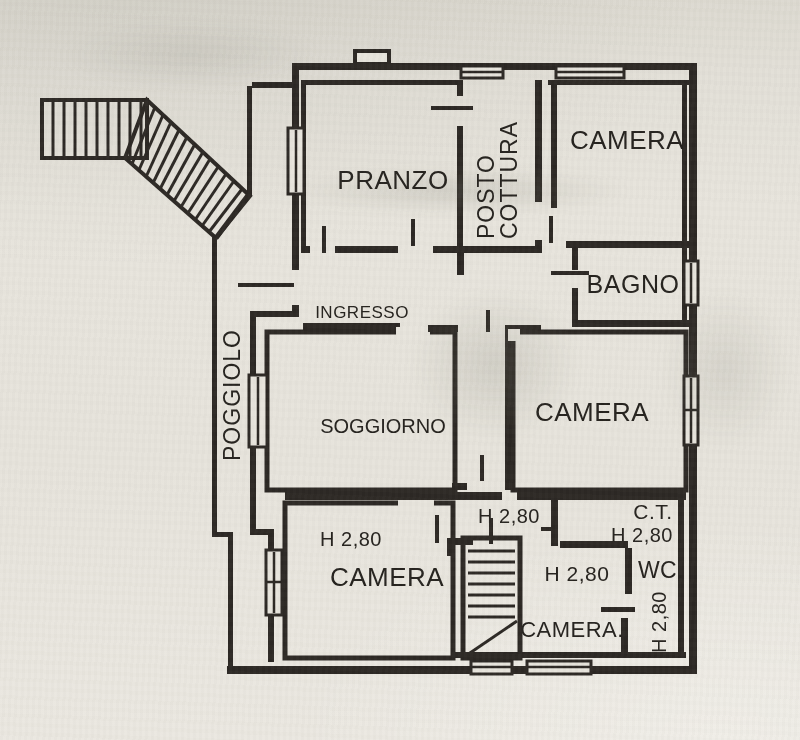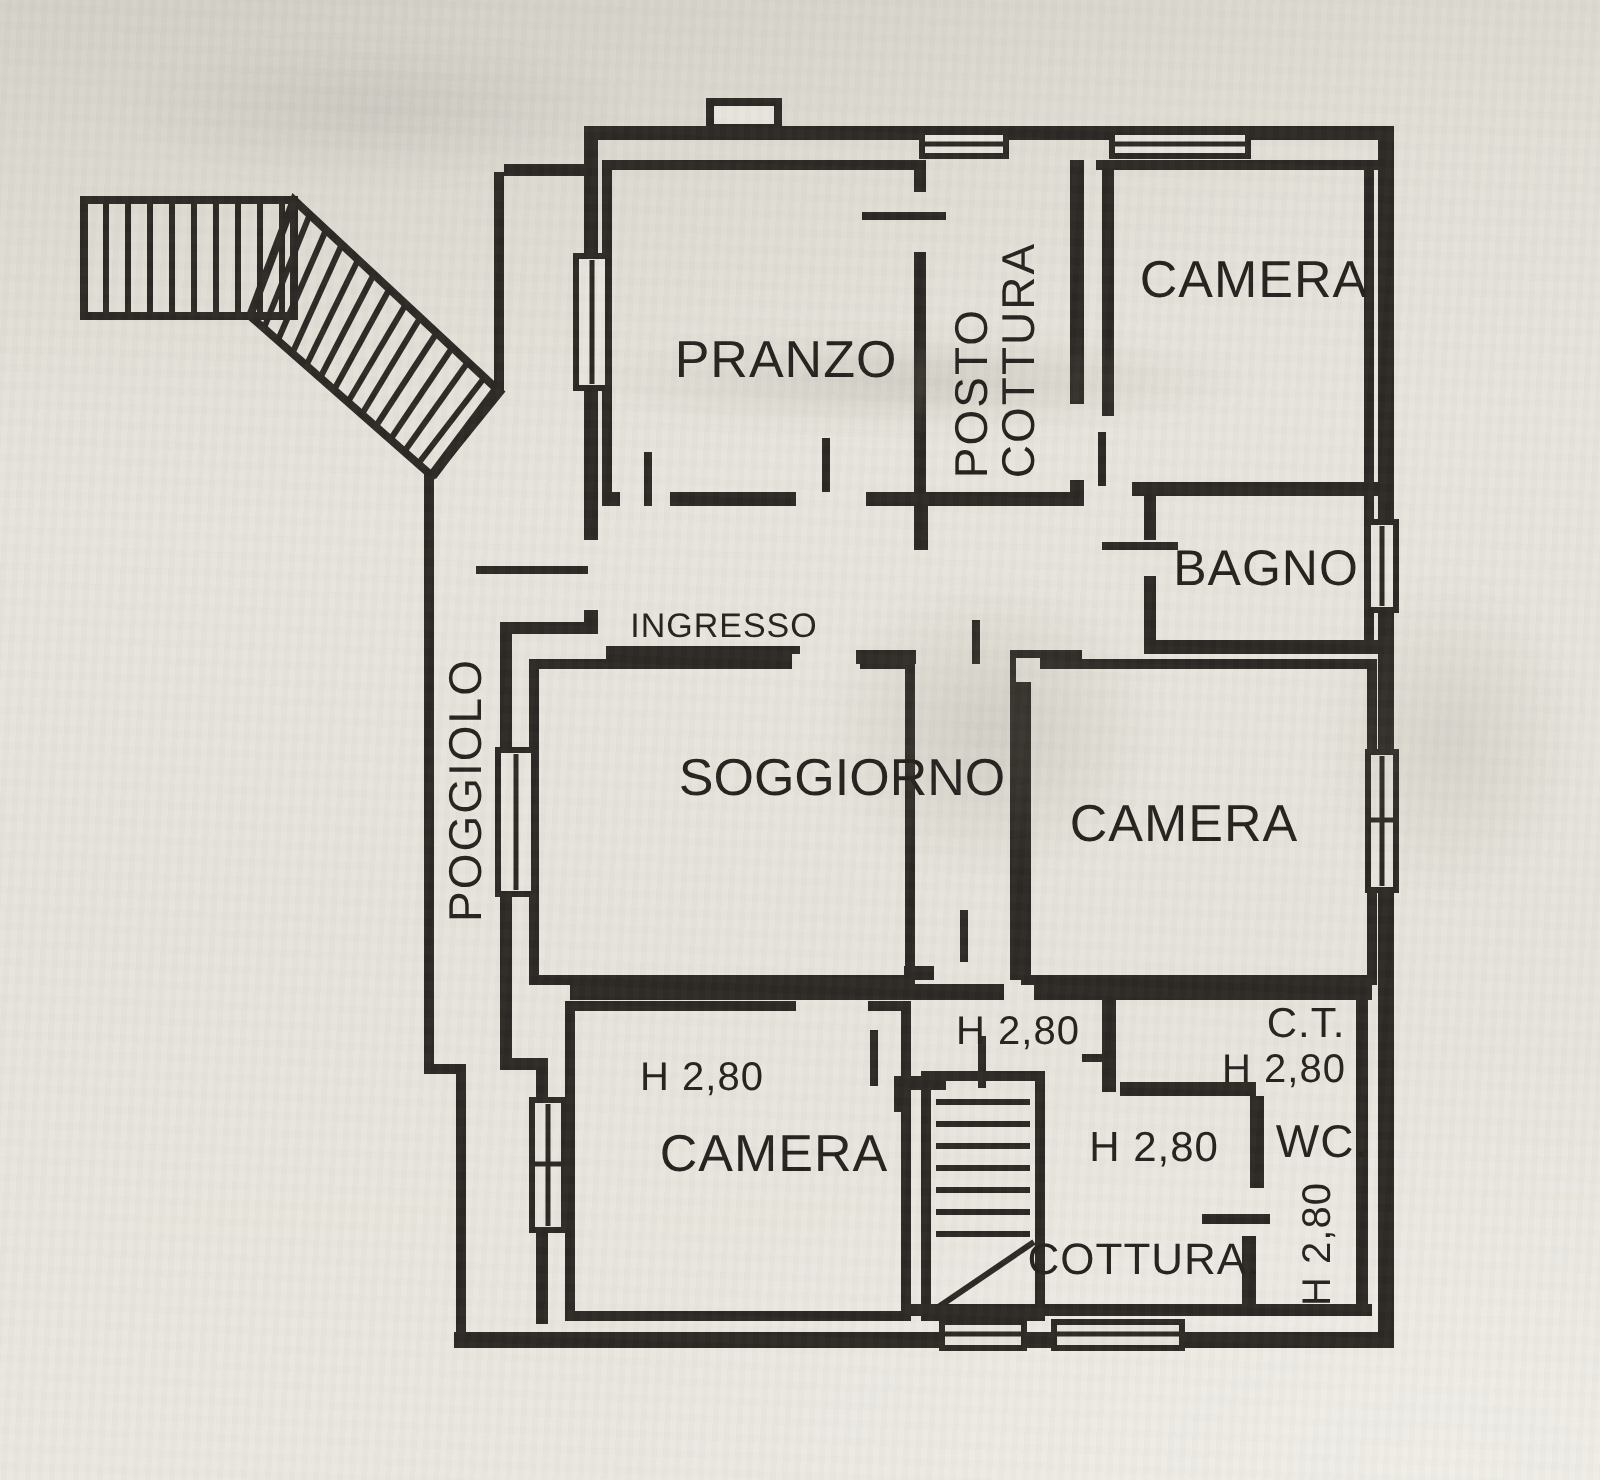--- a/index.html
+++ b/index.html
@@ -25,21 +25,21 @@
     position:absolute;color:#24211d;font-weight:400;white-space:nowrap;
     transform:translate(-50%,-50%);letter-spacing:.5px;line-height:1.02;
   }
   .vert{writing-mode:vertical-rl;transform:translate(-50%,-50%) rotate(180deg);}
   .smudge{position:absolute;pointer-events:none;filter:blur(6px);}
   #lbl-pranzo{left:393px;top:180px;font-size:26px;}
   #lbl-posto{left:498px;top:180px;font-size:23px;letter-spacing:1px;}
   #lbl-camera-top{left:627px;top:140px;font-size:26px;}
   #lbl-bagno{left:633px;top:285px;font-size:25px;}
   #lbl-ingresso{left:362px;top:287px;font-size:17px;margin-top:26px;}
-  #lbl-soggiorno{left:383px;top:389px;font-size:26px;letter-spacing:0;margin-left:38px;}
+  #lbl-soggiorno{left:383px;top:426px;font-size:20px;letter-spacing:0;}
   #lbl-camera-mid{left:592px;top:412px;font-size:26px;}
   #lbl-poggiolo{left:233px;top:395px;font-size:23px;letter-spacing:1px;}
   #lbl-h-camera-bottom{left:351px;top:539px;font-size:20px;}
   #lbl-camera-bottom{left:387px;top:577px;font-size:26px;}
   #lbl-h-stairs{left:509px;top:516px;font-size:20px;}
   #lbl-ct{left:641px;top:512px;font-size:21px;margin-left:12px;}
   #lbl-h-ct{left:642px;top:535px;font-size:20px;}
   #lbl-h-disimpegno{left:577px;top:574px;font-size:21px;}
   #lbl-wc{left:661px;top:571px;font-size:23px;}
   #lbl-h-right{left:659px;top:622px;font-size:20px;}
@@ -229,15 +229,15 @@
   <div class="lbl" id="lbl-camera-mid">CAMERA</div>
   <div class="lbl vert" id="lbl-poggiolo">POGGIOLO</div>
   <div class="lbl" id="lbl-h-camera-bottom">H 2,80</div>
   <div class="lbl" id="lbl-camera-bottom">CAMERA</div>
   <div class="lbl" id="lbl-h-stairs">H 2,80</div>
   <div class="lbl" id="lbl-ct">C.T.</div>
   <div class="lbl" id="lbl-h-ct">H 2,80</div>
   <div class="lbl" id="lbl-h-disimpegno">H 2,80</div>
   <div class="lbl" id="lbl-wc">WC.</div>
   <div class="lbl vert" id="lbl-h-right">H 2,80</div>
-  <div class="lbl" id="lbl-ripost">COTTURA.</div>
+  <div class="lbl" id="lbl-ripost">CAMERA.</div>
 
 </div>
 
 </body></html>

